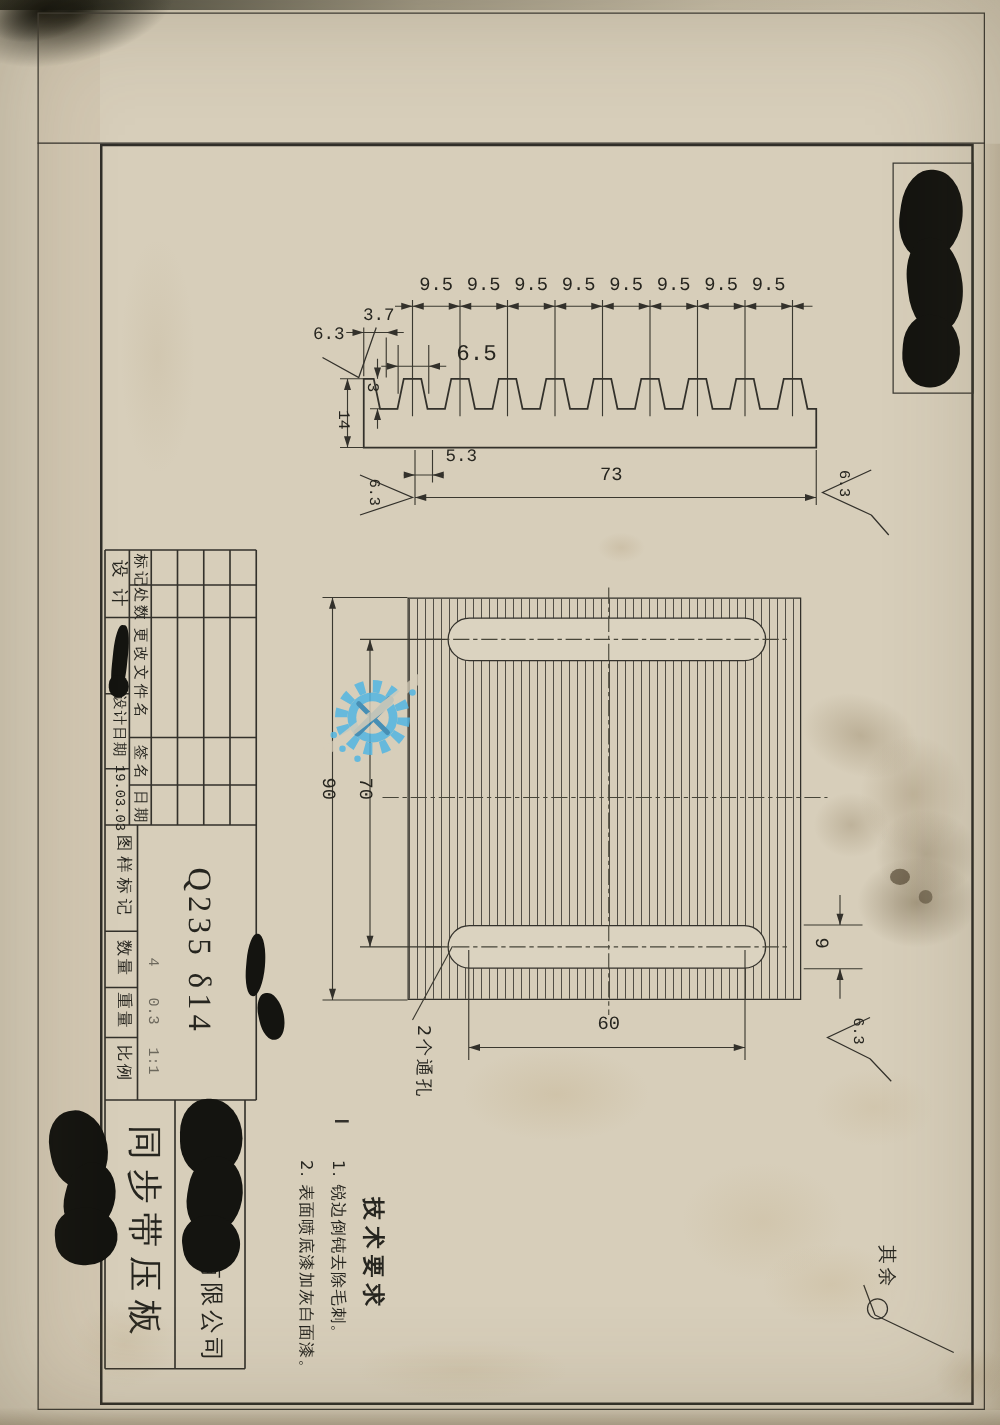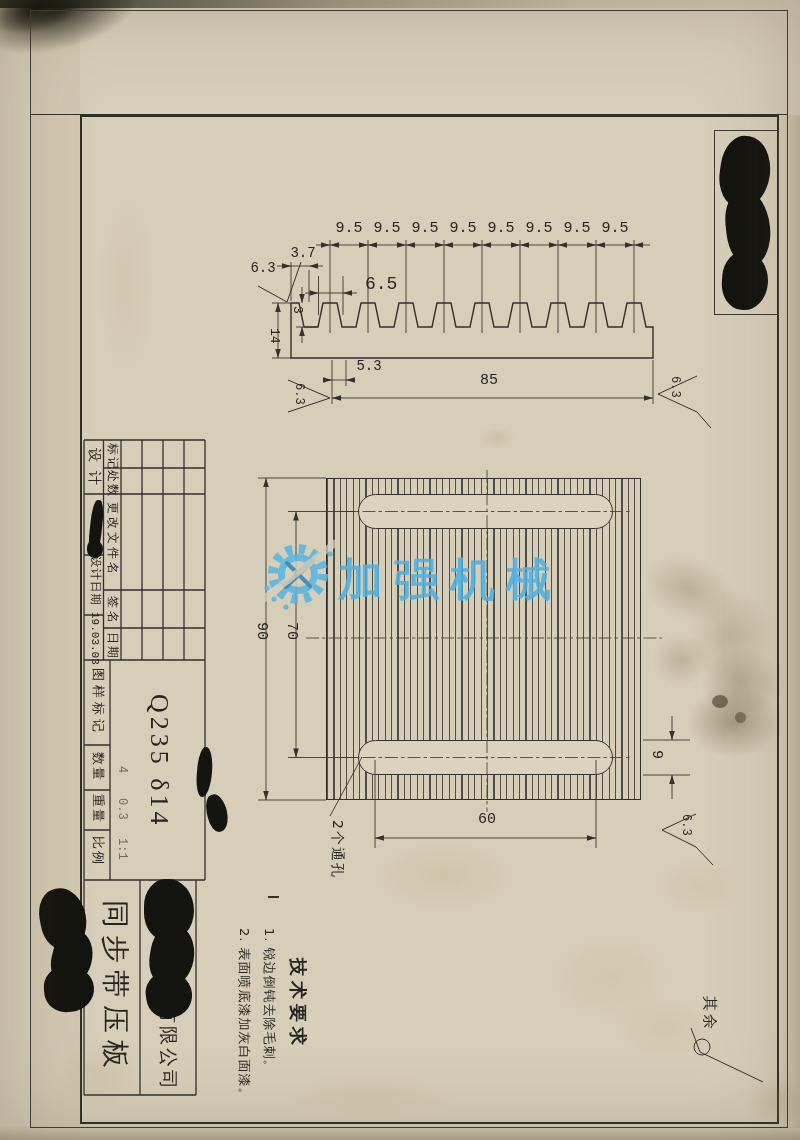--- a/index.html
+++ b/index.html
@@ -78,21 +78,21 @@
   <span class="dimtxt" style="left:411px;top:221px;width:28px;">9.5</span>
   <span class="dimtxt" style="left:449px;top:221px;width:28px;">9.5</span>
   <span class="dimtxt" style="left:487px;top:221px;width:28px;">9.5</span>
   <span class="dimtxt" style="left:525px;top:221px;width:28px;">9.5</span>
   <span class="dimtxt" style="left:563px;top:221px;width:28px;">9.5</span>
   <span class="dimtxt" style="left:601px;top:221px;width:28px;">9.5</span>
   <span class="dimtxt" style="left:288px;top:246px;width:30px;font-size:14px;">3.7</span>
   <span class="dimtxt" style="left:317px;top:275px;width:30px;font-size:18px;margin-left:48px;">6.5</span>
   <span class="dimtxt" style="left:246px;top:261px;width:34px;font-size:14px;">6.3</span>
   <span class="dimtxt" style="left:352px;top:359px;width:34px;font-size:14px;">5.3</span>
-  <span class="dimtxt" style="left:474px;top:373px;width:30px;">85</span>
+  <span class="dimtxt" style="left:474px;top:373px;width:30px;">73</span>
   <span class="vtext mono" style="left:304px;top:306px;font-size:13px;">3</span>
   <span class="vtext mono" style="left:281px;top:328px;font-size:13px;">14</span>
   <span class="vtext mono" style="left:305px;top:383px;font-size:12px;">6.3</span>
   <span class="vtext mono" style="left:681px;top:376px;font-size:12px;">6.3</span>
 
   <div id="plate"></div>
   <div class="slot" style="left:358px;top:494px;"></div>
   <div class="slot" style="left:358px;top:740px;"></div>
   <svg style="left:250px;top:460px;" width="475" height="415" viewBox="250 460 475 415">
     <path class="center" d="M340,511.5 H631 M340,757.5 H631 M487,470 V812 M306,638 H662"></path>
@@ -119,21 +119,20 @@
     <circle cx="38" cy="38" r="20" fill="#53b6e2"></circle>
     <circle cx="38" cy="38" r="13" fill="#d7ceba"></circle>
     <path d="M26,50 L52,24" stroke="#2f85b5" stroke-width="6" stroke-linecap="round" fill="none"></path>
     <path d="M27,27 L50,50" stroke="#2f85b5" stroke-width="4" stroke-linecap="round" fill="none"></path>
     <rect x="-8" y="33" width="96" height="7" fill="#d7ceba" opacity=".85" transform="rotate(-38 38 38)"></rect>
     <circle cx="7" cy="52" r="2.6" fill="#53b6e2"></circle>
       <circle cx="14" cy="63" r="2.6" fill="#53b6e2"></circle>
     <circle cx="26" cy="71" r="2.6" fill="#53b6e2"></circle>
       <circle cx="70" cy="18" r="2.6" fill="#53b6e2"></circle>
   </svg>
-  <div class="abs cjk" style="left:338px;top:550px;font-size:45px;font-weight:700;letter-spacing:11px;color:rgba(77,177,224,.88);">加强机械</div>
 
   <svg style="left:80px;top:435px;" width="130" height="665" viewBox="80 435 130 665">
     <path class="stroke" style="stroke-width:1.3" d="M84,440 H205 M84,440 V1095 M205,440 V880
       M103.5,440 V660 M121,440 V660 M142,440 V660 M163,440 V660 M184,440 V660
       M103.5,468 H205 M103.5,494 H205 M103.5,590 H205 M103.5,628 H205
       M84,494 H103.5 M84,555 H103.5 M84,615 H103.5
       M84,660 H205 M110,660 V880 M84,745 H110 M84,790 H110 M84,830 H110
       M84,880 H205 M140,880 V1095 M196,880 V1095 M84,1095 H196"></path>
   </svg>
   <span class="vtext cjk" style="left:102px;top:448px;font-size:14px;letter-spacing:9px;">设计</span>

